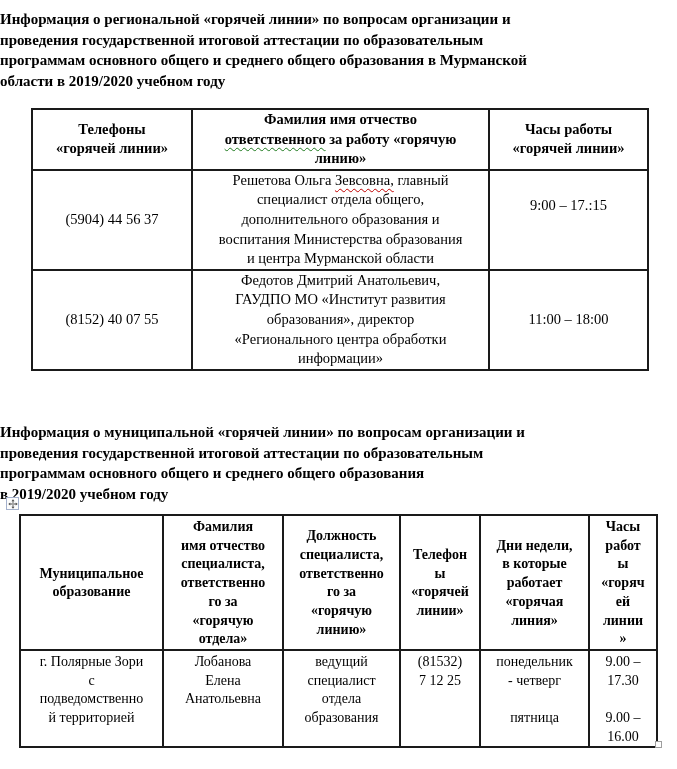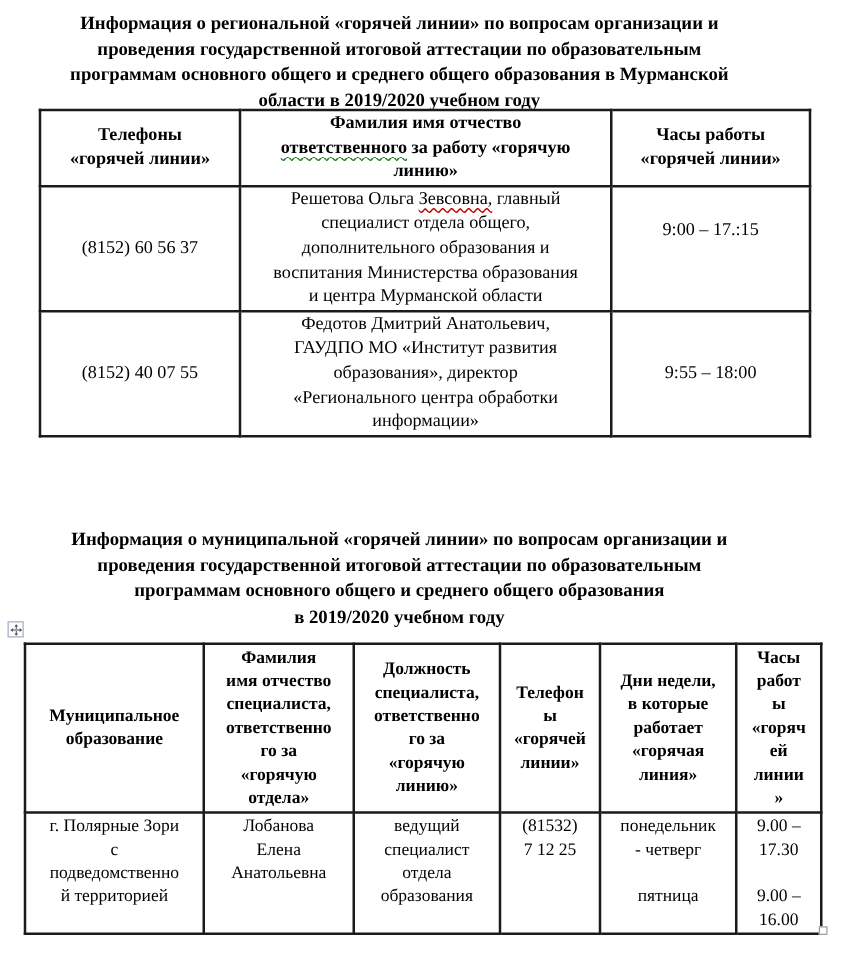--- a/index.html
+++ b/index.html
@@ -2,30 +2,30 @@
 <html style="--border: #1a1a1a; --grammar_green: #1f7a1f; --spell_red: #c00000;"><head>
 <meta charset="utf-8">
 <style>
   html,body { margin:0; padding:0; background:#ffffff; }
   .page {
     position:relative; width:677px; height:769px; background:#fff;
     font-family:"Liberation Serif", serif; color:#000; overflow:hidden;
   }
   .lines { white-space:pre-line; }
   .title {
-    position:absolute; left:0; width:639px; text-align:center;
+    position:absolute; left:0; width:639px; text-align:left;
     font-weight:bold; font-size:15px; line-height:20.5px; white-space:pre-line;
   }
   #title1 { top:9px; }
   #title2 { top:422px; }
 
   table { border-collapse:collapse; table-layout:fixed; position:absolute; background:#fff; }
   td { border:2px solid var(--border,#1a1a1a); text-align:center; overflow:hidden; padding:0 3px; }
 
-  #table1 { left:31px; top:87px; width:616px; }
+  #table1 { left:31px; top:108px; width:616px; }
   #table1 td { font-size:14.5px; line-height:19.6px; vertical-align:middle; }
   #table1 tr.hdr td { font-weight:bold; }
   #table1 td.nudge-up { padding-bottom:28px; }
 
   #table2 { left:19px; top:514px; width:637px; }
   #table2 td { font-size:14px; line-height:18.7px; }
   #table2 tr.hdr td { font-weight:bold; vertical-align:middle; padding-top:2px; }
   #table2 tr.data td { vertical-align:top; padding-top:2px; }
 
   .wavy-green {
@@ -81,38 +81,38 @@
 «горячей линии»</td>
       <td>
         <div>Фамилия имя отчество</div>
         <div><span class="wavy-green">ответственного</span><span> за работу «горячую</span></div>
         <div>линию»</div>
       </td>
       <td class="lines">Часы работы
 «горячей линии»</td>
     </tr>
     <tr style="height:96px">
-      <td>(8152) 60 56 37</td>
+      <td>(5904) 44 56 37</td>
       <td>
         <div><span>Решетова Ольга </span><span class="wavy-red">Зевсовна,</span><span> главный</span></div>
         <div class="lines">специалист отдела общего,
 дополнительного образования  и
 воспитания Министерства образования
 и центра Мурманской области</div>
       </td>
       <td class="nudge-up">9:00 – 17.:15</td>
     </tr>
     <tr style="height:98px">
       <td>(8152) 40 07 55</td>
       <td class="lines">Федотов Дмитрий Анатольевич,
 ГАУДПО МО «Институт развития
 образования», директор
 «Регионального центра обработки
 информации»</td>
-      <td>9:55 – 18:00</td>
+      <td>11:00 – 18:00</td>
     </tr>
   </tbody>
     </table>
 
   <div class="title" id="title2">Информация о муниципальной «горячей линии» по вопросам организации и
 проведения государственной итоговой аттестации по образовательным
 программам основного общего и среднего общего образования
 в 2019/2020 учебном году</div>
 
   <div class="move-handle">

